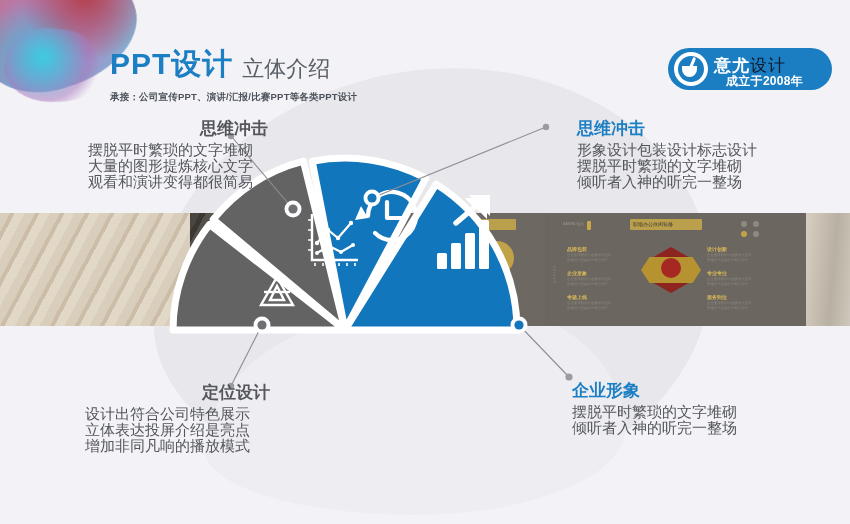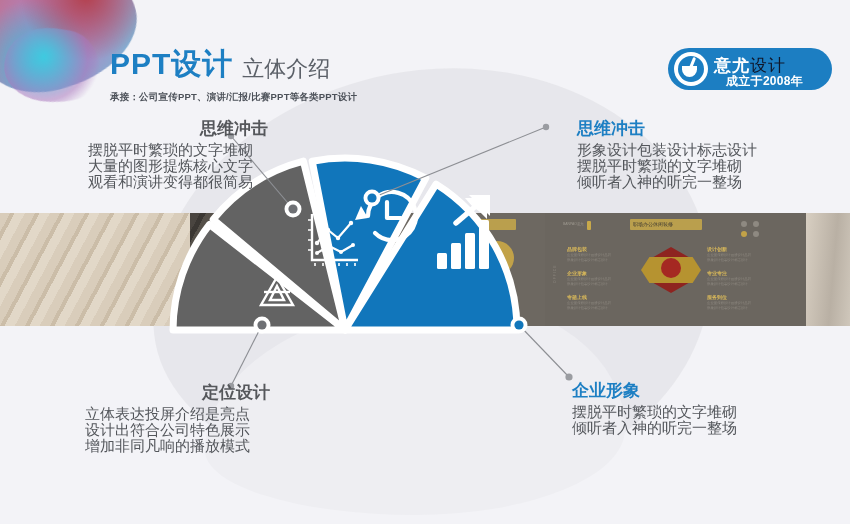--- a/index.html
+++ b/index.html
@@ -295,22 +295,22 @@
 
   <div class="blk b-tr">
     <div class="hd blue">思维冲击</div>
     <div class="ln">形象设计包装设计标志设计</div>
     <div class="ln">摆脱平时繁琐的文字堆砌</div>
     <div class="ln">倾听者入神的听完一整场</div>
   </div>
 
   <div class="blk b-bl">
     <div class="hd gray ra">定位设计</div>
+    <div class="ln">设计出符合公司特色展示</div>
     <div class="ln">立体表达投屏介绍是亮点</div>
-    <div class="ln">设计出符合公司特色展示</div>
     <div class="ln">增加非同凡响的播放模式</div>
   </div>
 
   <div class="blk b-br">
     <div class="hd blue">企业形象</div>
     <div class="ln">摆脱平时繁琐的文字堆砌</div>
     <div class="ln">倾听者入神的听完一整场</div>
   </div>
 
 </div>

